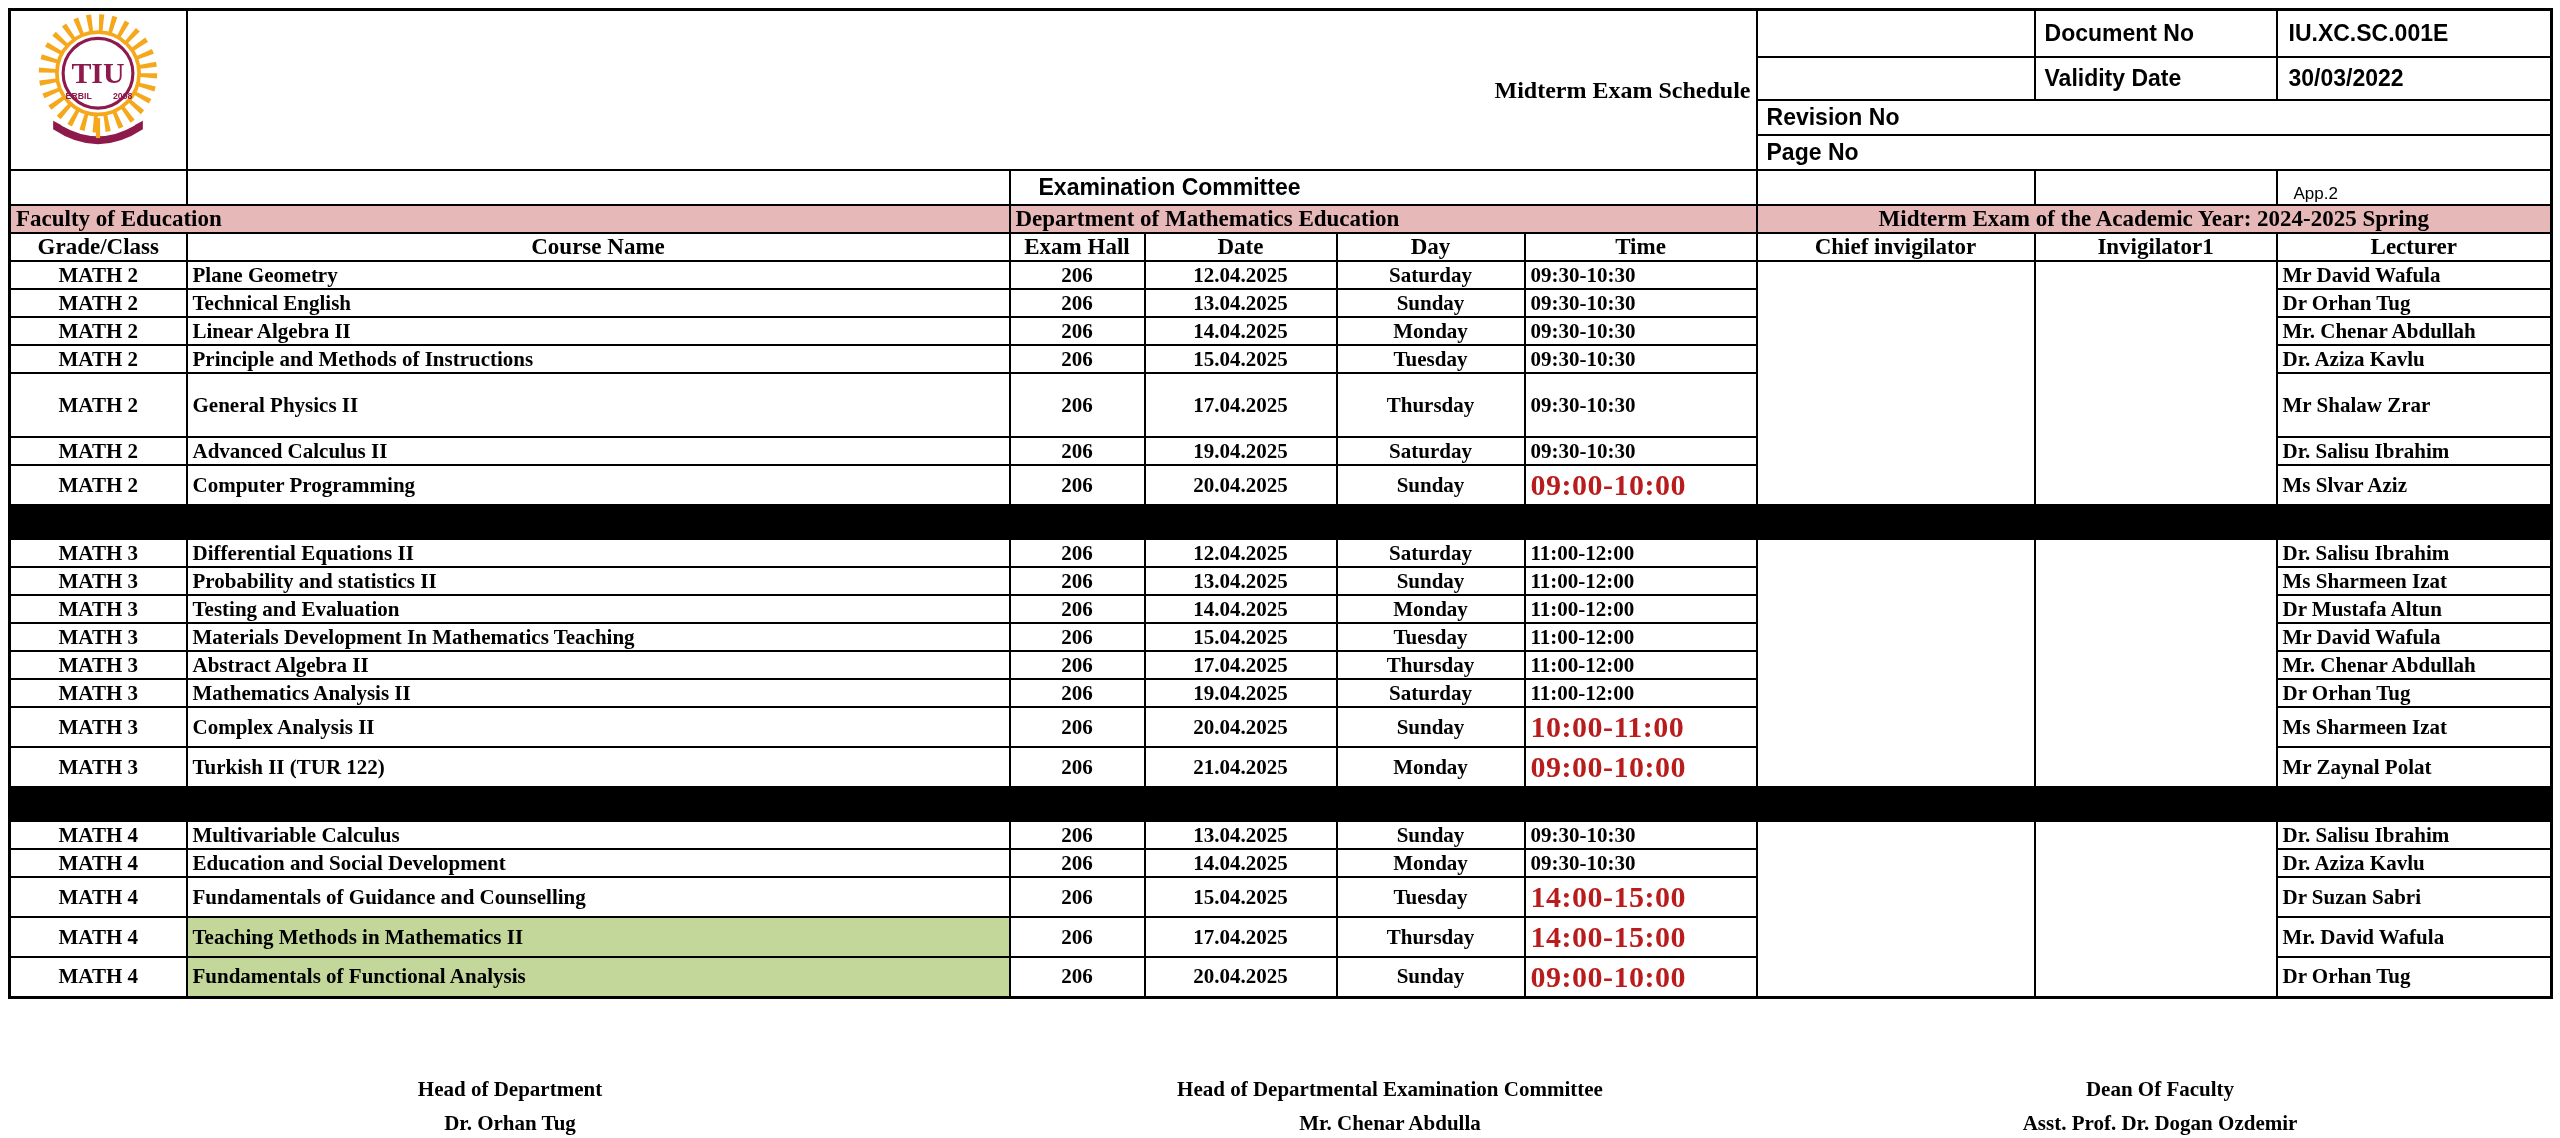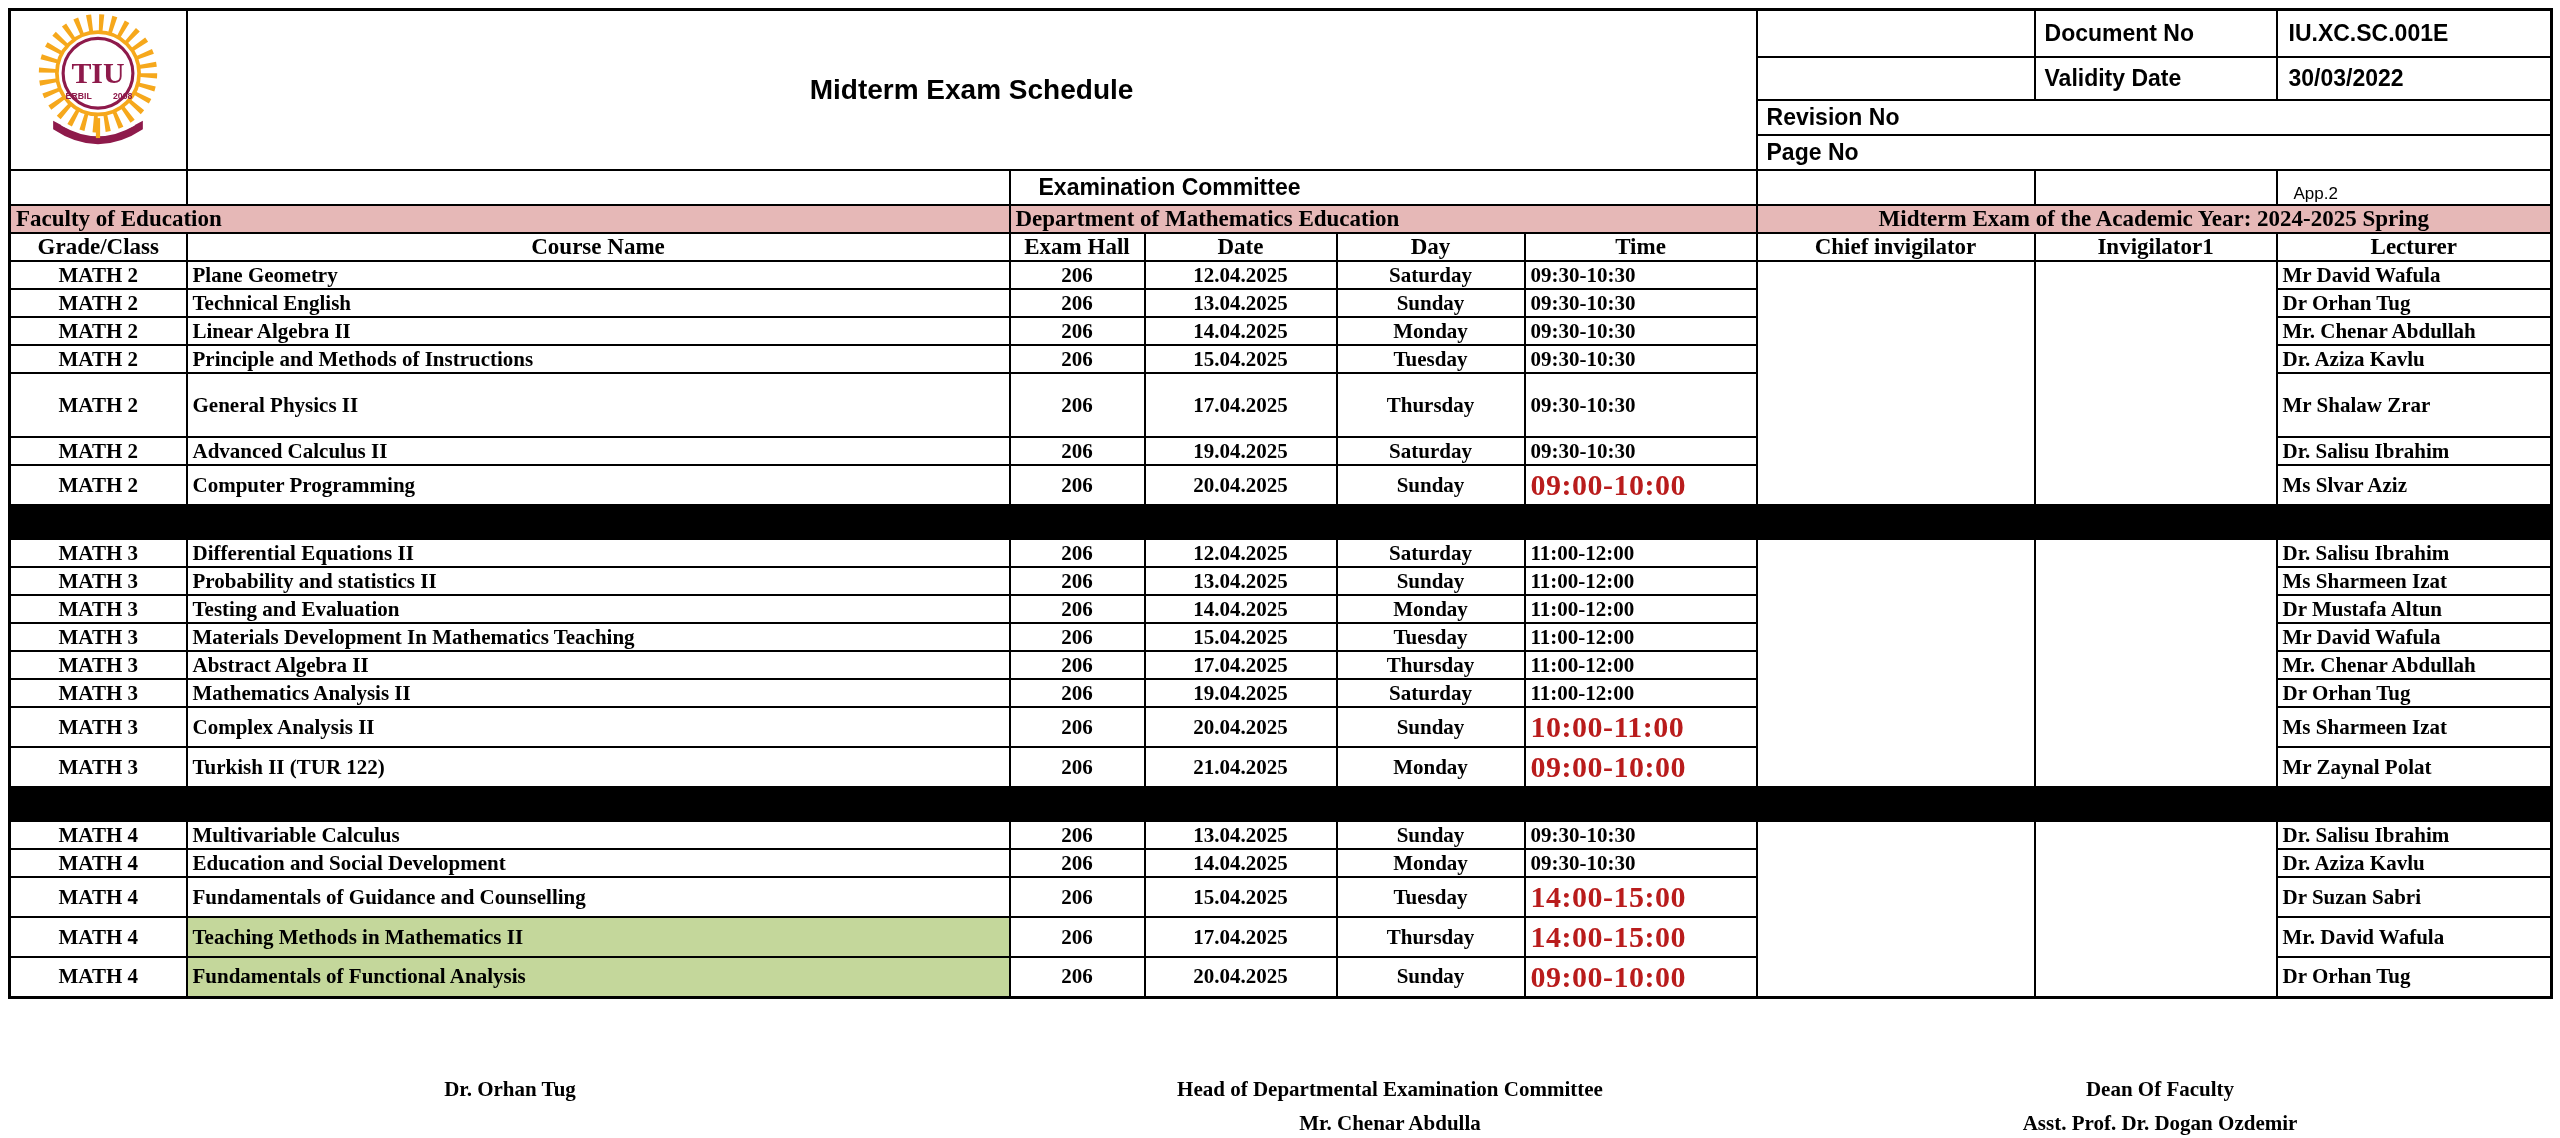--- a/index.html
+++ b/index.html
@@ -15,21 +15,21 @@
   
   tr.hr1{height:47px}tr.hr2{height:43px}tr.hr3{height:35px}tr.hr4{height:35px}
   tr.hr5{height:35px}tr.hr6{height:25px}tr.hr7{height:15px}
   tbody tr{height:28px}
   tr.tall{height:40px}
   tr.xtall{height:64px}
   tr.separator{height:34px}
   tr.separator td{background:#000;padding:0;}
   .sans{font-family:"Liberation Sans","DejaVu Sans",sans-serif;}
   .logo-cell{text-align:center;vertical-align:middle;}
-  .title-cell{text-align:center;font-size:28px;}
+  .title-cell{text-align:right;font-size:24px;font-family:Liberation Serif, serif;}
   .doc-label{text-align:left;font-size:23px;padding-left:9px;}
   .doc-value{text-align:left;font-size:23px;padding-left:11px;}
   .app-cell{font-weight:normal;font-size:17px;vertical-align:bottom;padding-left:16px;}
   .committee-cell{text-align:left;font-size:23px;padding-left:28px;}
   .pink{background:#e6b8b7;}
   .banner{font-size:23px;}
   .c-center{text-align:center;}
   .c-left{text-align:left;}
   .head-row td{text-align:center;font-size:23px;}
   .green{background:#c4d79b;}
@@ -302,20 +302,21 @@
           <td class="c-center">206</td>
           <td class="c-center">20.04.2025</td>
           <td class="c-center">Sunday</td>
           <td class="c-left red-time">09:00-10:00</td>
           <td class="c-left">Dr Orhan Tug</td>
         </tr>
       </tbody>
   </table>
 
   <div class="sig sig1">
+    <div>Head of Department</div>
     <div>Dr. Orhan Tug</div>
   </div>
   <div class="sig sig2">
     <div>Head of Departmental Examination Committee</div>
     <div>Mr. Chenar Abdulla</div>
   </div>
   <div class="sig sig3">
     <div>Dean Of Faculty</div>
     <div>Asst. Prof. Dr. Dogan Ozdemir</div>
   </div>

